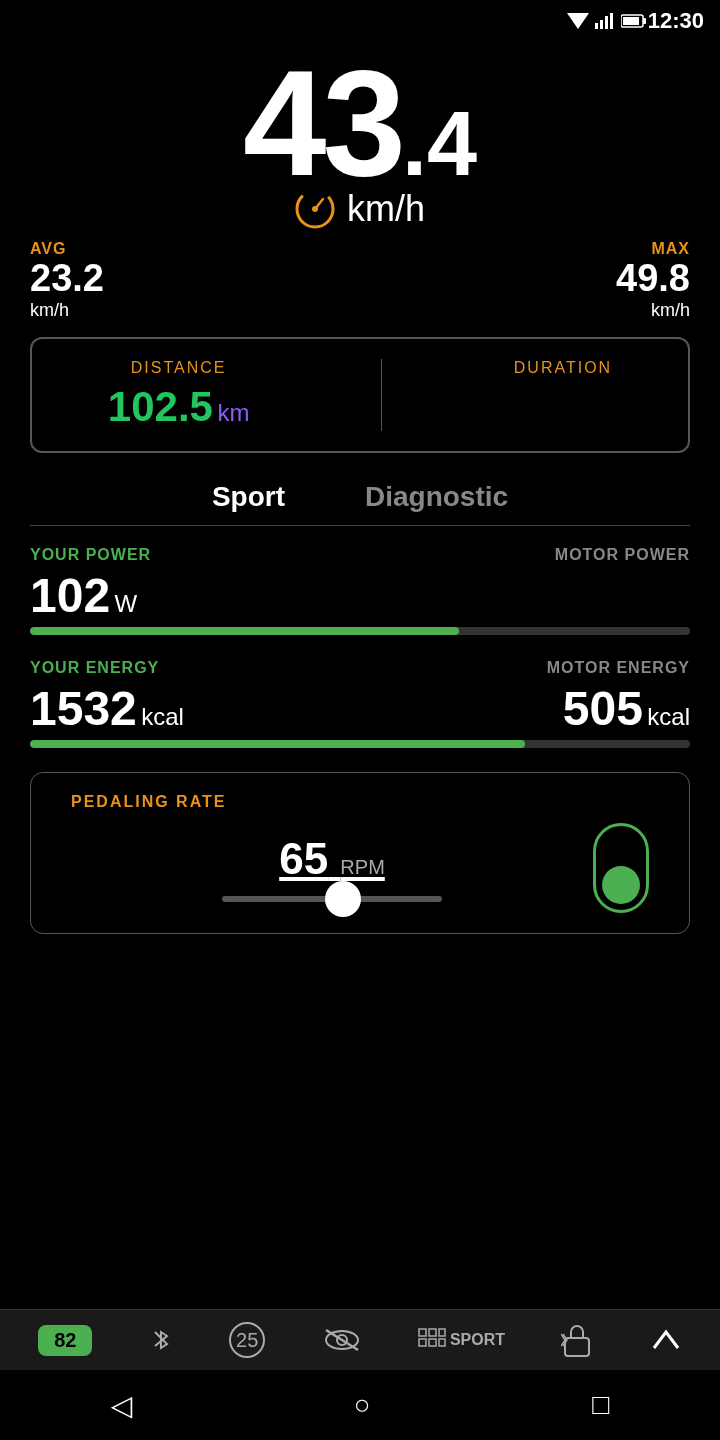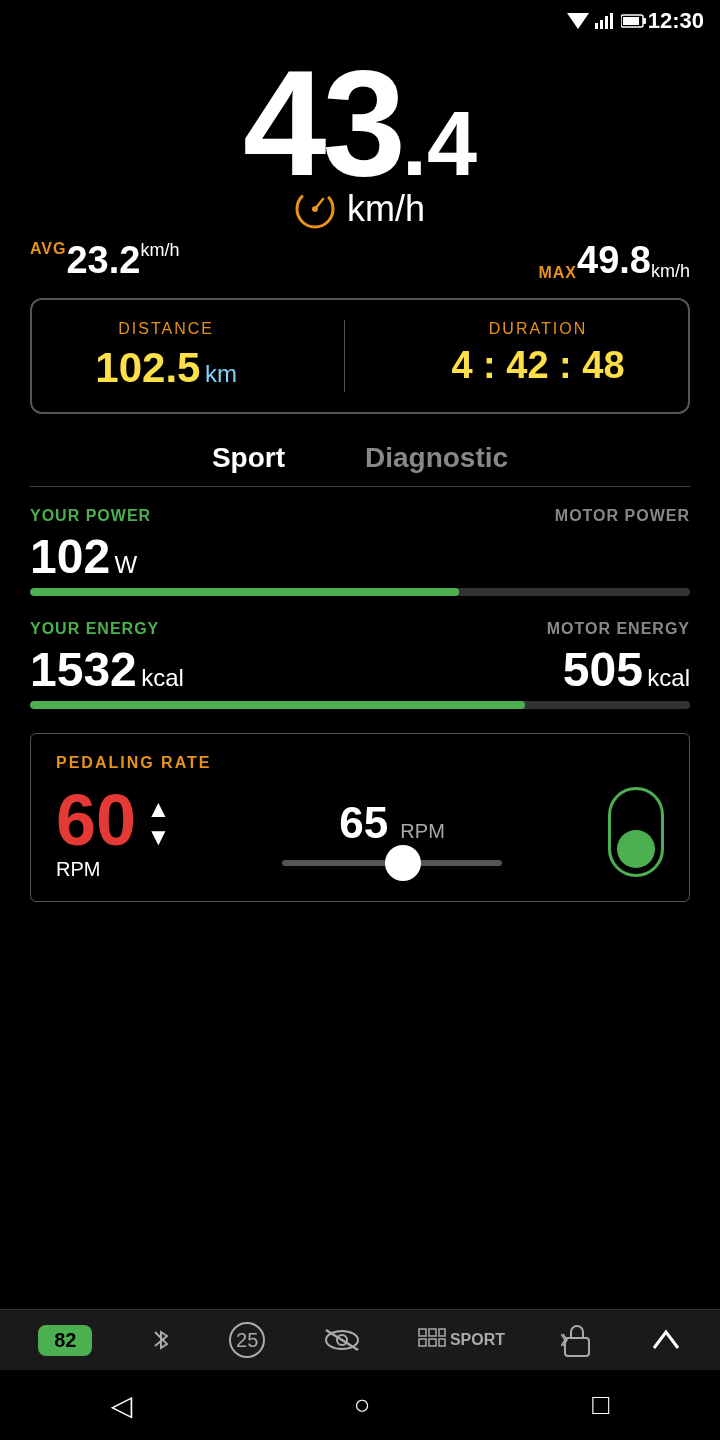--- a/index.html
+++ b/index.html
@@ -52,21 +52,21 @@
       font-weight: 400;
     }
     .avg-max-row {
       display: flex;
       justify-content: space-between;
       padding: 0 30px;
       margin-bottom: 16px;
     }
     .avg-block, .max-block {
       display: flex;
-      flex-direction: row;
+      flex-direction: column;
     }
     .avg-block { align-items: flex-start; }
     .max-block { align-items: flex-end; }
     .stat-label {
       font-size: 16px;
       font-weight: bold;
       color: #e8921a;
       letter-spacing: 1px;
     }
     .stat-value {
@@ -98,26 +98,26 @@
     .dd-label {
       font-size: 16px;
       font-weight: normal;
       color: #e8921a;
       letter-spacing: 2px;
       margin-bottom: 6px;
     }
     .dd-value {
       font-size: 42px;
       font-weight: bold;
-      color: #fde047;
+      color: #22c55e;
     }
     .dd-unit {
       font-size: 24px;
       font-weight: normal;
-      color: #7dd3fc;
+      color: #8b5cf6;
     }
     .divider-v {
       width: 1px;
       background: #555;
       align-self: stretch;
     }
 
     
     .tabs-row {
       display: flex;
@@ -194,22 +194,22 @@
     .progress-bar-fill {
       height: 100%;
       background: #4caf50;
       border-radius: 4px;
     }
 
     
     .pedaling-box {
       margin: 10px 30px 20px;
       border: 1px solid #555;
-      border-radius: 6px;
-      padding: 20px 25px;
+      border-radius: 13px;
+      padding: 20px 40px;
     }
     .pedaling-label {
       font-size: 16px;
       font-weight: bold;
       color: #e8921a;
       letter-spacing: 2px;
       margin-bottom: 12px;
     }
     .pedaling-content {
       display: flex;
@@ -244,20 +244,21 @@
       display: flex;
       flex-direction: column;
       align-items: center;
       padding: 0 10px;
     }
     .target-rpm-row {
       font-size: 44px;
       font-weight: bold;
       color: #fff;
       margin-bottom: 12px;
+      text-decoration: underline;
     }
     .target-rpm-unit {
       font-size: 20px;
       color: #aaa;
       font-weight: normal;
     }
     .slider-track {
       width: 220px;
       height: 6px;
       background: #555;
@@ -401,21 +402,20 @@
   <div class="dist-dur-item">
     <span class="dd-label">DISTANCE</span>
     <div>
       <span class="dd-value">102.5</span>
       <span class="dd-unit">km</span>
     </div>
   </div>
   <div class="divider-v"></div>
   <div class="dist-dur-item">
     <span class="dd-label">DURATION</span>
-    <span class="dd-value" style="font-size:38px;">4 : 42 : 48</span>
   </div>
 </div>
 
 <div class="tabs-row">
   <span class="tab active">Sport</span>
   <span class="tab">Diagnostic</span>
 </div>
 <div class="tab-underline-container"></div>
 
 <div class="power-section">
@@ -450,27 +450,20 @@
   </div>
   <div class="progress-bar-bg">
     <div class="progress-bar-fill" style="width: 75%;"></div>
   </div>
 </div>
 
 <div class="pedaling-box">
   <div class="pedaling-label">PEDALING RATE</div>
   <div class="pedaling-content">
 
-    <div class="pedaling-rpm-left">
-      <div>
-        <span class="rpm-value-red">60</span>
-        <span class="rpm-arrow">▲<br style="line-height:0.5">▼</span>
-      </div>
-      <span class="rpm-label">RPM</span>
-    </div>
 
     <div class="pedaling-center">
       <div class="target-rpm-row">
         <span>65</span>
         <span class="target-rpm-unit">RPM</span>
       </div>
       <div class="slider-track">
         <div class="slider-thumb"></div>
       </div>
     </div>

